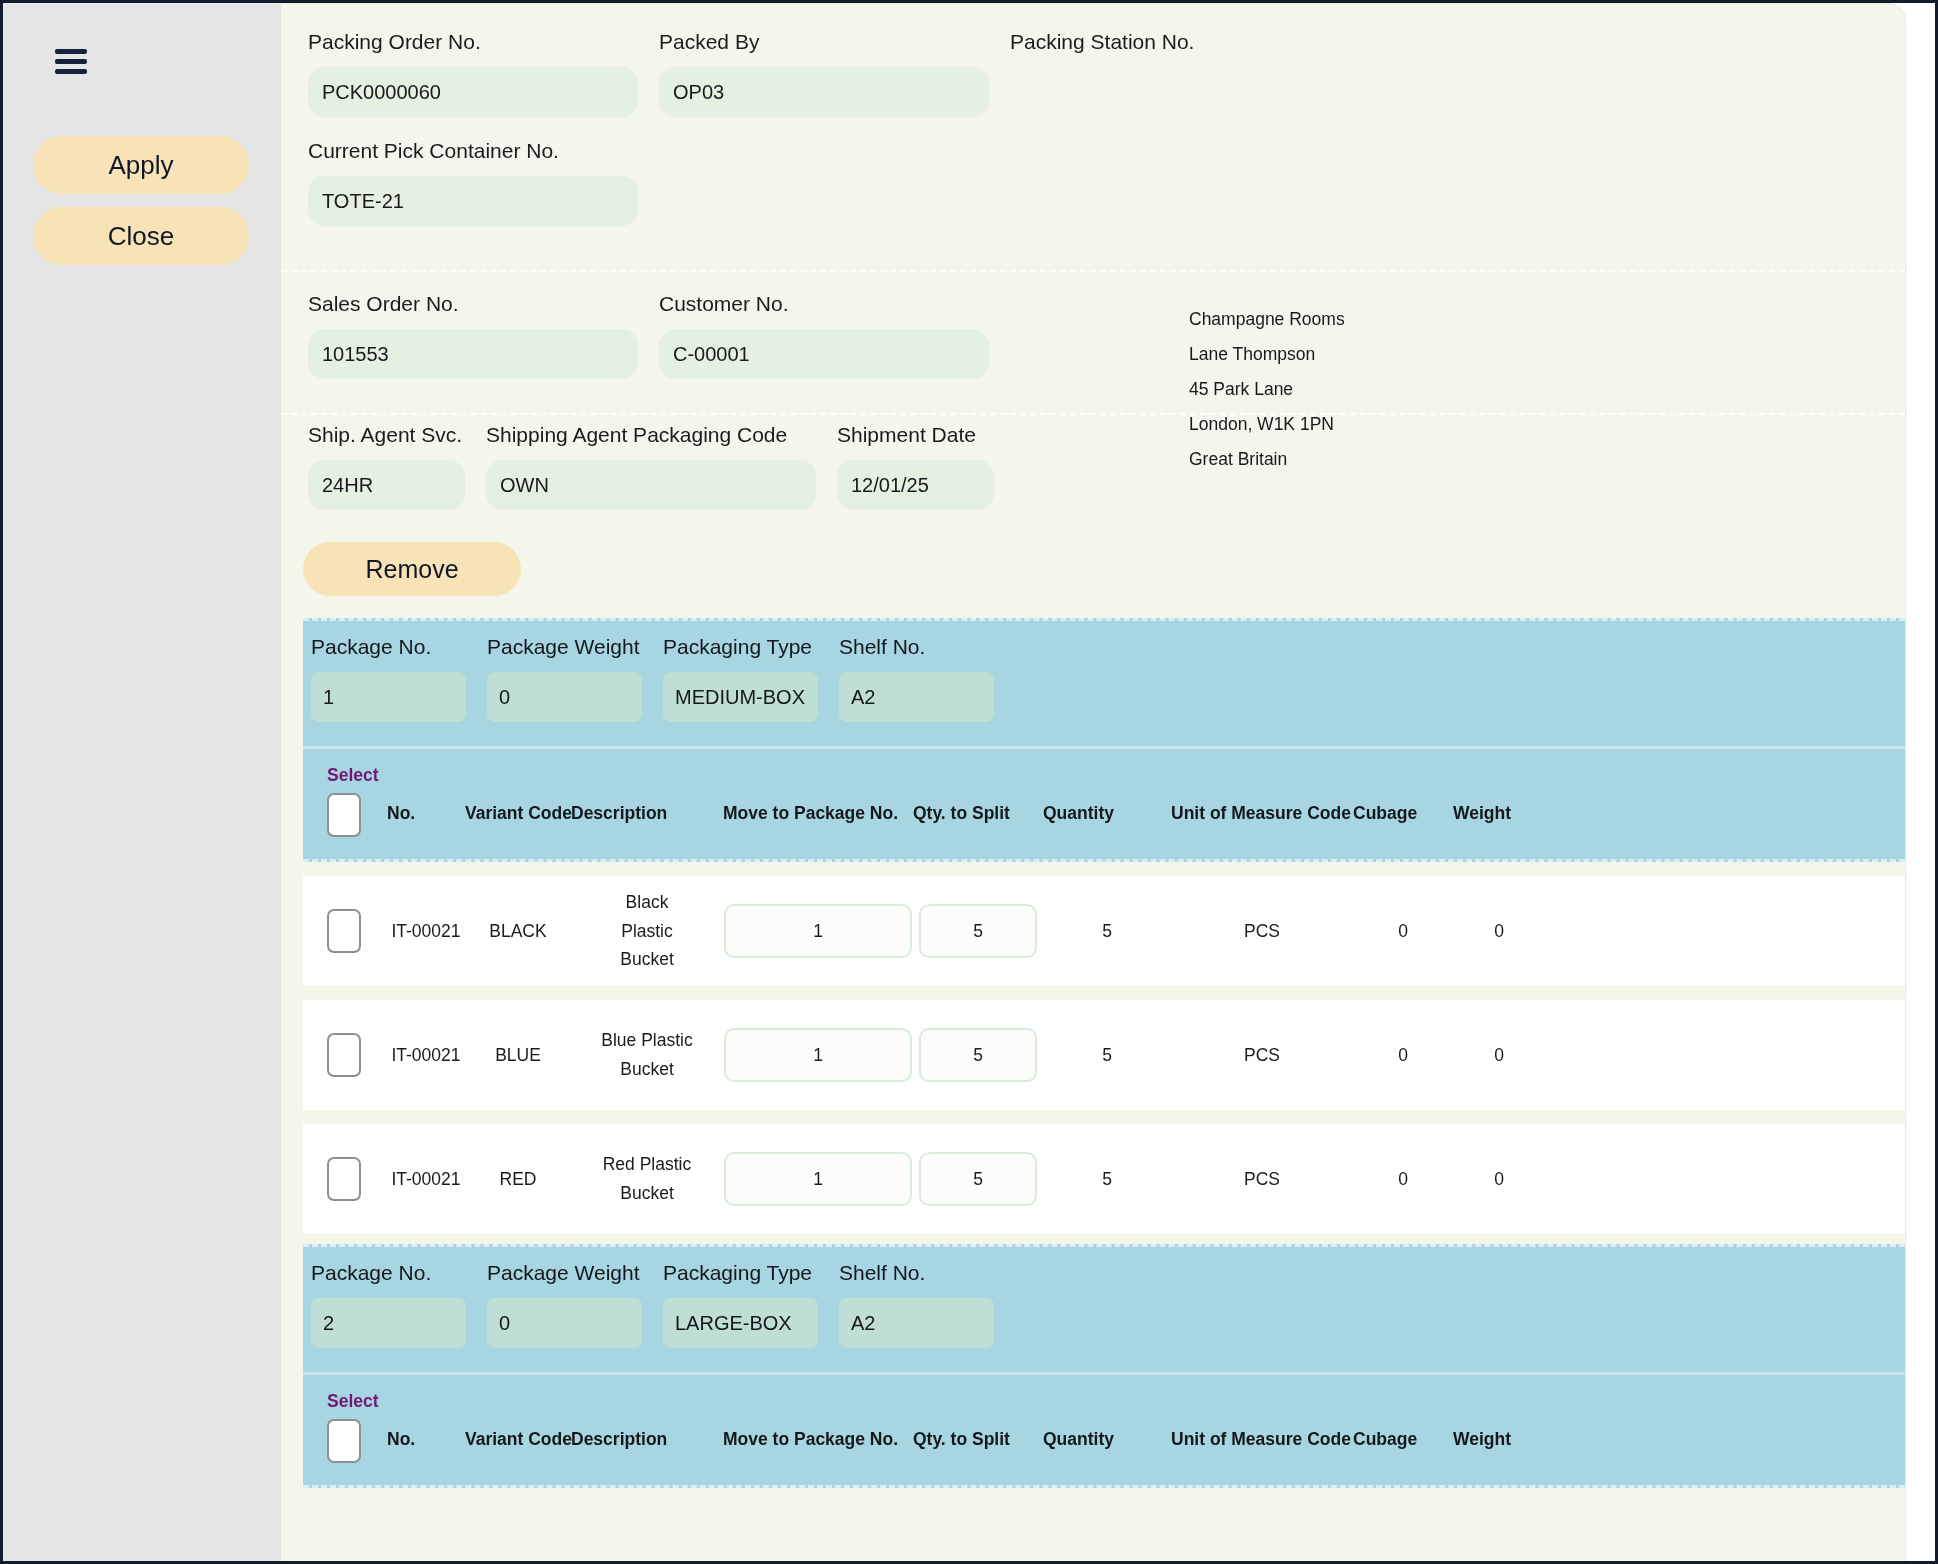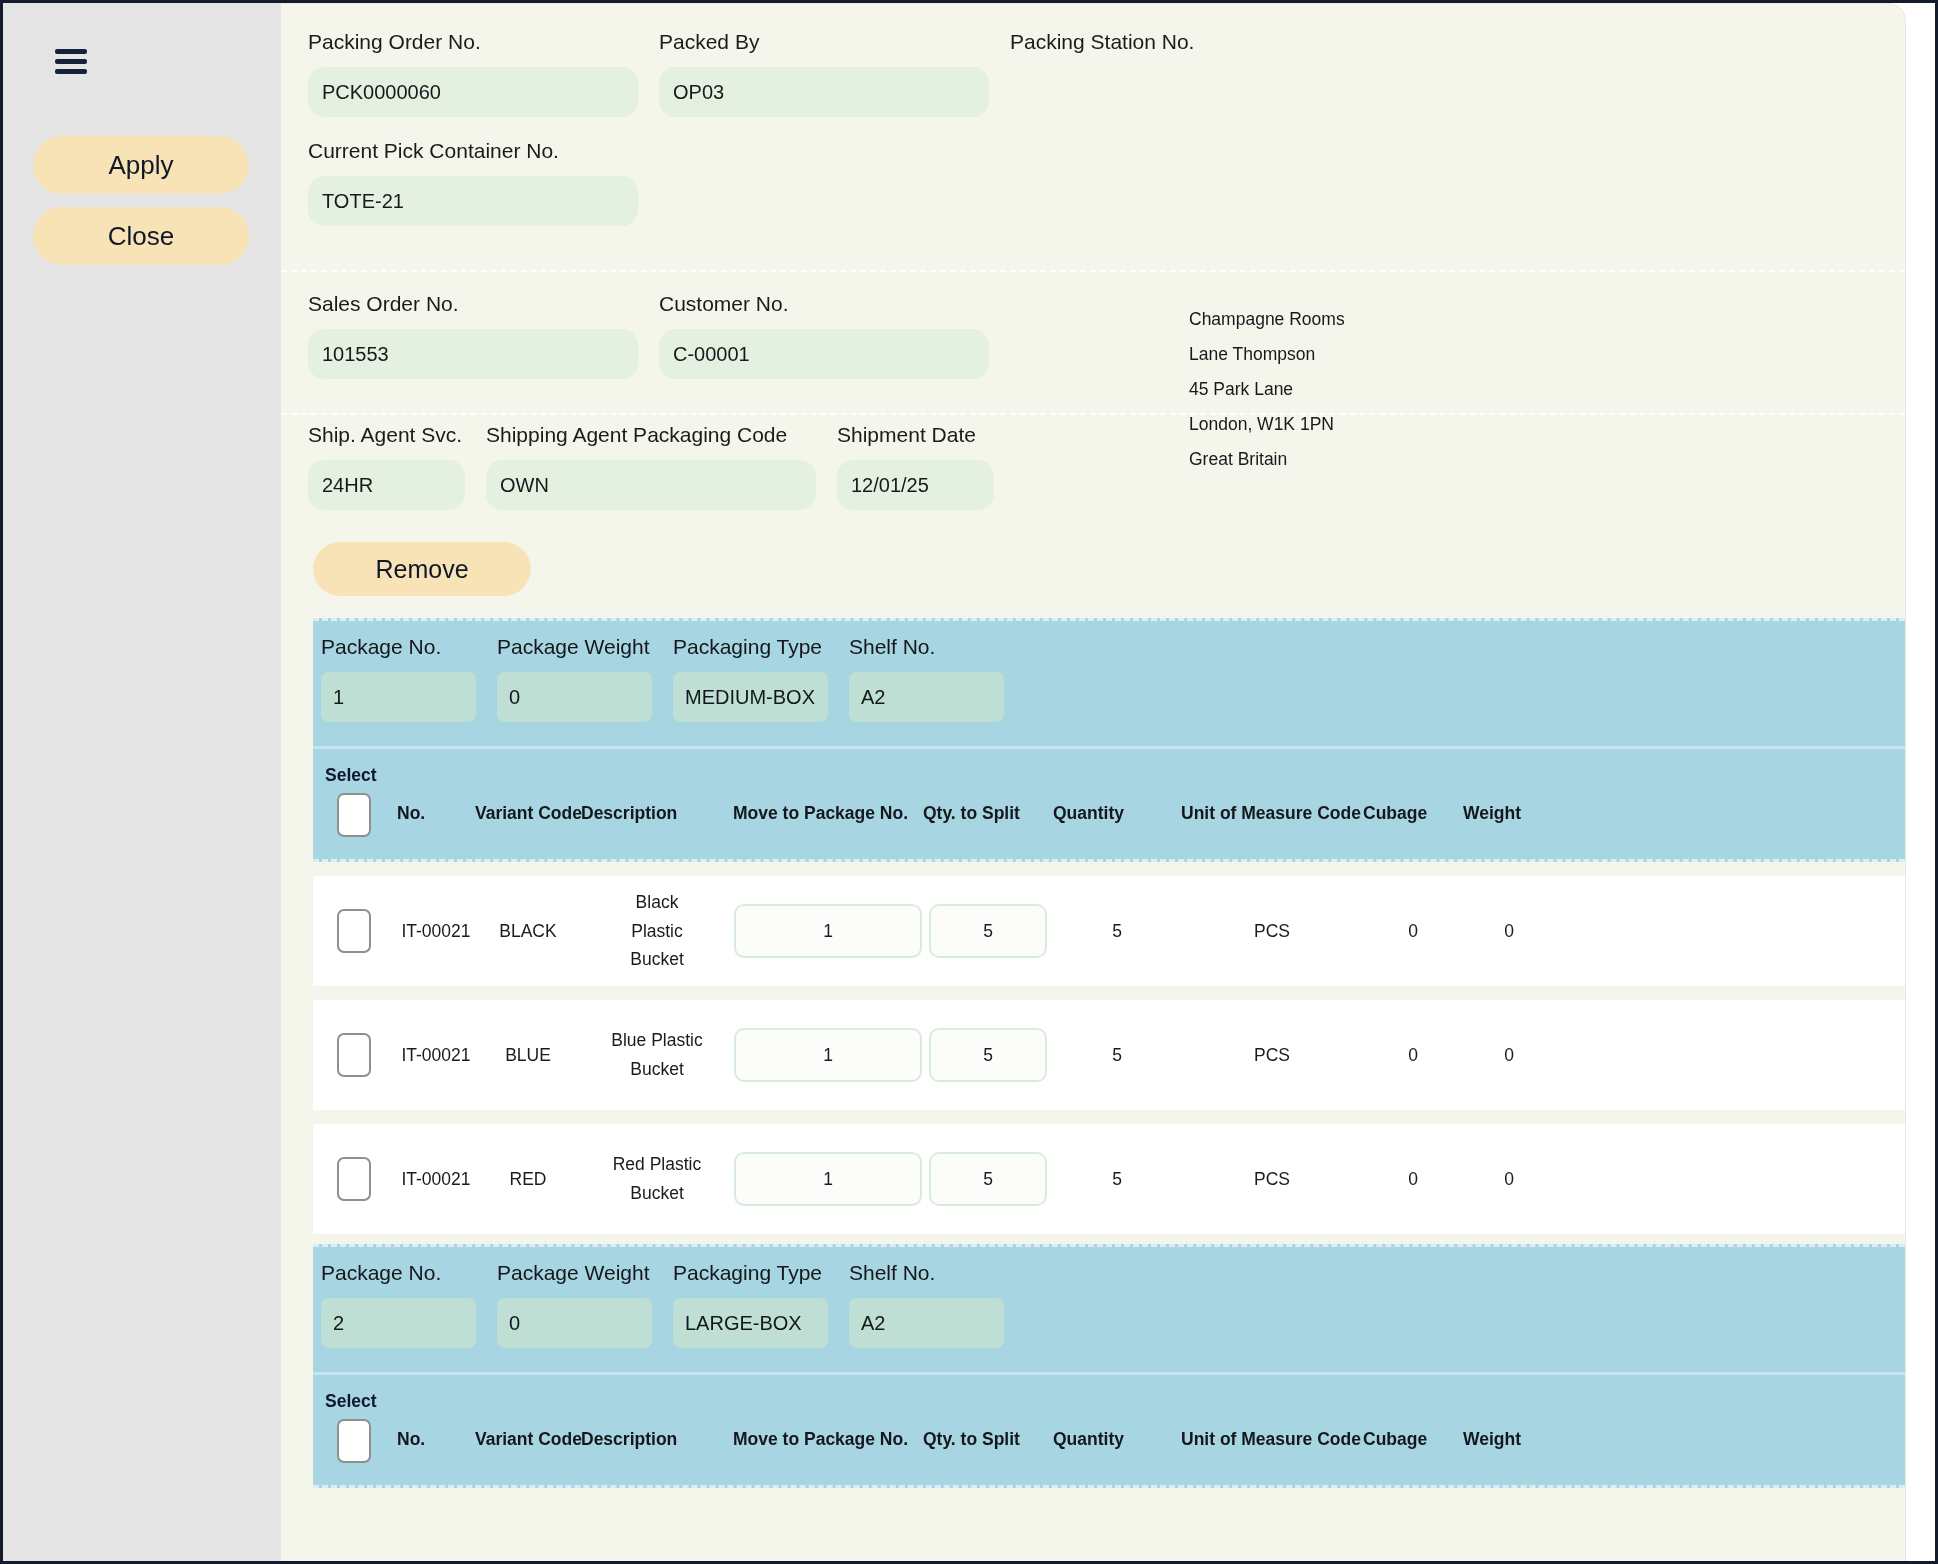--- a/index.html
+++ b/index.html
@@ -61,21 +61,21 @@
 
   .dsep { border:none; border-top:2px dashed rgba(255,255,255,0.9); margin:44px -27px 0 -27px; }
   .dsep2 { border:none; border-top:2px dashed rgba(255,255,255,0.9); margin:34px -27px 0 -27px; }
   .sales-row { margin-top:20px; }
   .ship-row { margin-top:8px; }
 
   .address { position:absolute; left:908px; top:272px; }
   .address div { font-size:17.5px; color:#19191c; line-height:35px; white-space:nowrap; }
 
   
-  .tables-area { padding-left:32px; margin-top:0; }
+  .tables-area { padding-left:22px; margin-top:0; }
   .remove-btn {
     display:block;
     width:218px; height:54px;
     margin-top:32px;
     background:#f8e3b6; border:none; border-radius:27px;
     font-size:25px; color:#101828; text-align:center; line-height:54px;
     cursor:pointer; padding:0;
   }
 
   .pkg-panel {
@@ -94,21 +94,21 @@
     padding:0 12px; font-size:20px; color:#14181c; outline:none;
   }
   .pkg-divider { border:none; border-top:3px solid #c7e5ef; margin:0; }
 
   .tgrid {
     display:grid;
     grid-template-columns:84px 78px 106px 152px 190px 130px 128px 182px 100px 92px 1fr;
   }
   .sel-section { padding:16px 0 22px 0; }
   .sel-section .tgrid { align-items:end; }
-  .sel-label { font-size:17.5px; font-weight:700; color:#0f172a; margin-left:12px; }
+  .sel-label { font-size:17.5px; font-weight:700; color:#701a75; margin-left:24px; }
   .cbox {
     appearance:none; -webkit-appearance:none;
     width:34px; height:44px;
     background:#ffffff; border:2px solid #8f8f8f; border-radius:7px;
     margin:0; cursor:pointer; display:block;
   }
   .sel-col .cbox { margin:7px 0 0 24px; }
   .th { font-size:17.5px; font-weight:700; color:#14181c; text-align:left; padding-bottom:13px; white-space:nowrap; }
 
   .line-row {

